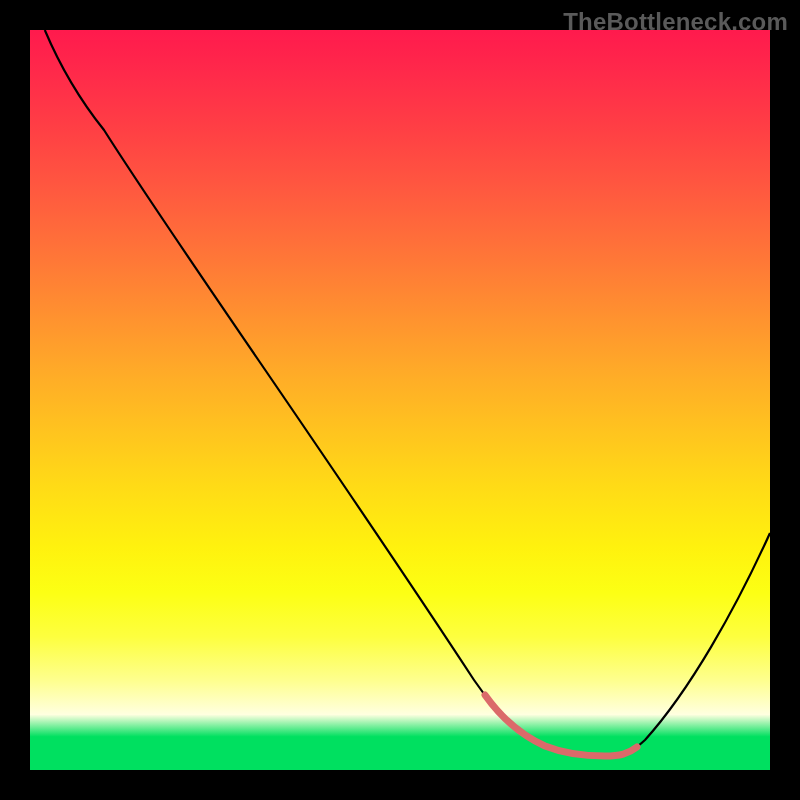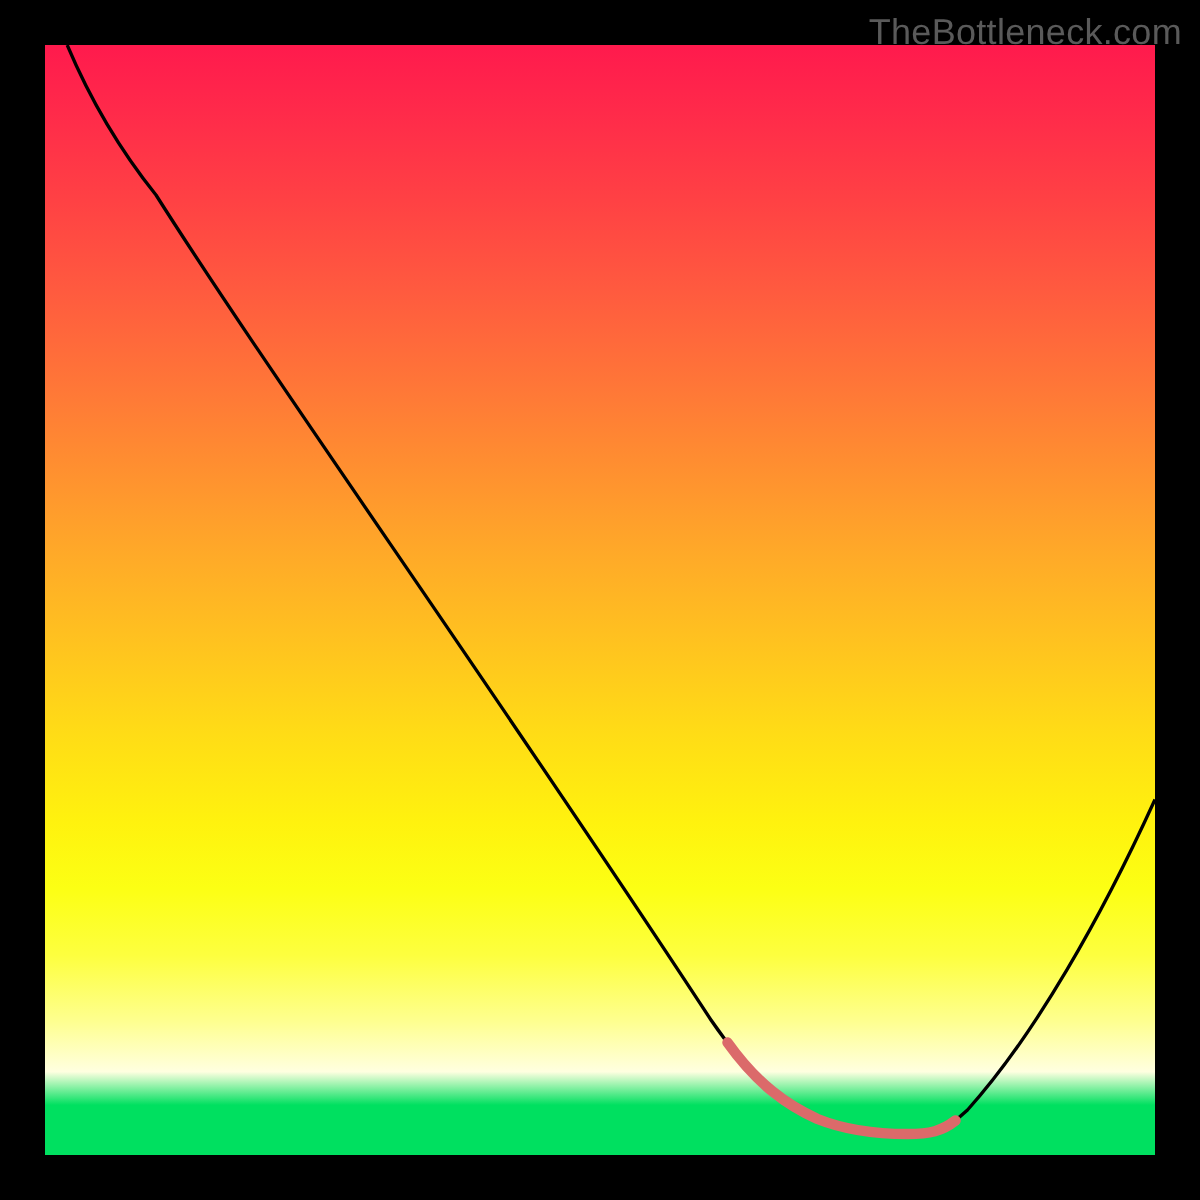--- a/index.html
+++ b/index.html
@@ -1,17 +1,17 @@
 <!DOCTYPE html>
 <html><head>
 <meta charset="utf-8">
 <style>
   * { margin: 0; padding: 0; box-sizing: border-box; }
   body { width: 800px; height: 800px; background: #000; position: relative; font-family: Arial, sans-serif; }
-  .watermark { position: absolute; top: 8px; right: 12px; color: #5a5a5a; font-size: 24px; font-weight: 400; z-index: 10; letter-spacing: 0.2px; }
+  .watermark { position: absolute; top: 8px; right: 12px; color: #5a5a5a; font-size: 24px; font-weight: 700; z-index: 10; letter-spacing: 0.2px; }
   .plot-area { position: absolute; left: 30px; top: 30px; width: 740px; height: 740px; }
   .gradient-bg { position: absolute; inset: 0; background: linear-gradient(to bottom,
       #ff1a4d 0%,
       #ff2a4a 6%,
       #ff4144 14%,
       #ff5a3f 22%,
       #ff7438 30%,
       #ff8f30 38%,
       #ffaa28 46%,
       #ffc31f 54%,

